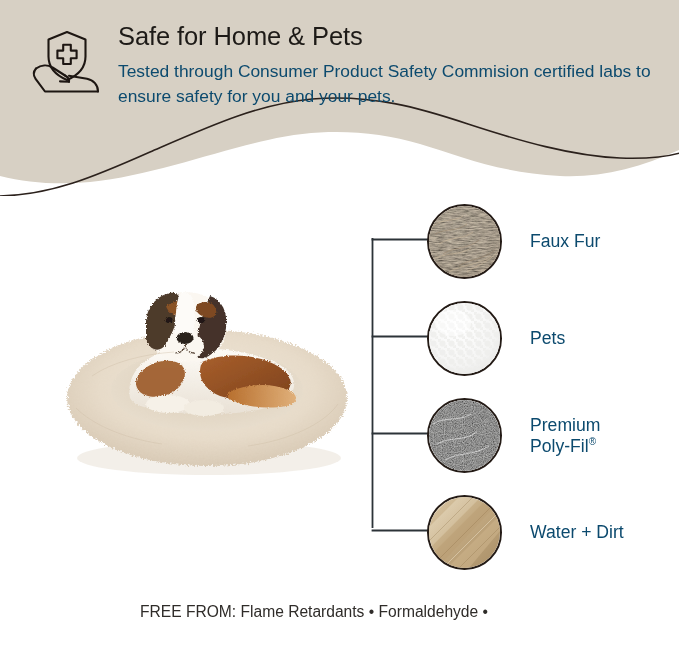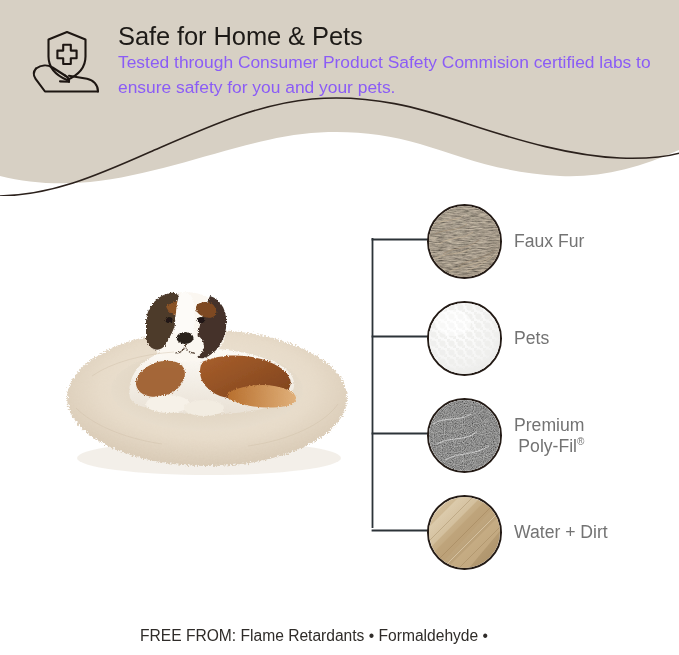--- a/index.html
+++ b/index.html
@@ -60,25 +60,25 @@
     font-size: 25.5px;
     letter-spacing: -0.1px;
     color: #1d1a17;
     font-weight: 400;
     white-space: nowrap;
   }
 
   .header-sub {
     position: absolute;
     left: 118px;
-    top: 50px;
+    top: 59px;
     width: 552px;
     font-size: 17.4px;
     line-height: 25px;
-    color: #8b5cf6;
+    color: #0c4a6e;
     font-weight: 400;
   }
 
   
   .product-photo {
     position: absolute;
     left: 52px;
     top: 258px;
     width: 310px;
     height: 230px;
@@ -106,44 +106,44 @@
     border-radius: 50%;
     border: 2px solid #241b16;
     overflow: hidden;
     position: relative;
     flex: 0 0 auto;
     background: #ffffff;
   }
   .callout-swatch svg { display: block; }
 
   .callout-label {
-    margin-left: 12px;
+    margin-left: 28px;
     font-size: 17.6px;
     line-height: 21px;
-    color: #737373;
+    color: #0c4a6e;
     font-weight: 400;
     white-space: pre-line;
   }
 
   #callout-fauxfur   { left: 427px; top: 204px; }
   #callout-liner     { left: 427px; top: 301px; }
-  #callout-polyfil   { left: 427px; top: 398px; text-align: right; }
+  #callout-polyfil   { left: 427px; top: 398px; }
   #callout-base      { left: 427px; top: 495px; justify-content: flex-end; }
 
   .reg-mark {
     font-size: 10px;
     vertical-align: super;
     line-height: 0;
   }
 
   
   .footer-note {
     position: absolute;
     left: 0;
-    top: 624px;
+    top: 600px;
     width: 628px;
     text-align: center;
     font-size: 15.6px;
     line-height: 24px;
     color: #2f2c29;
     font-weight: 400;
   }
 </style>
 </head>
 <body>

